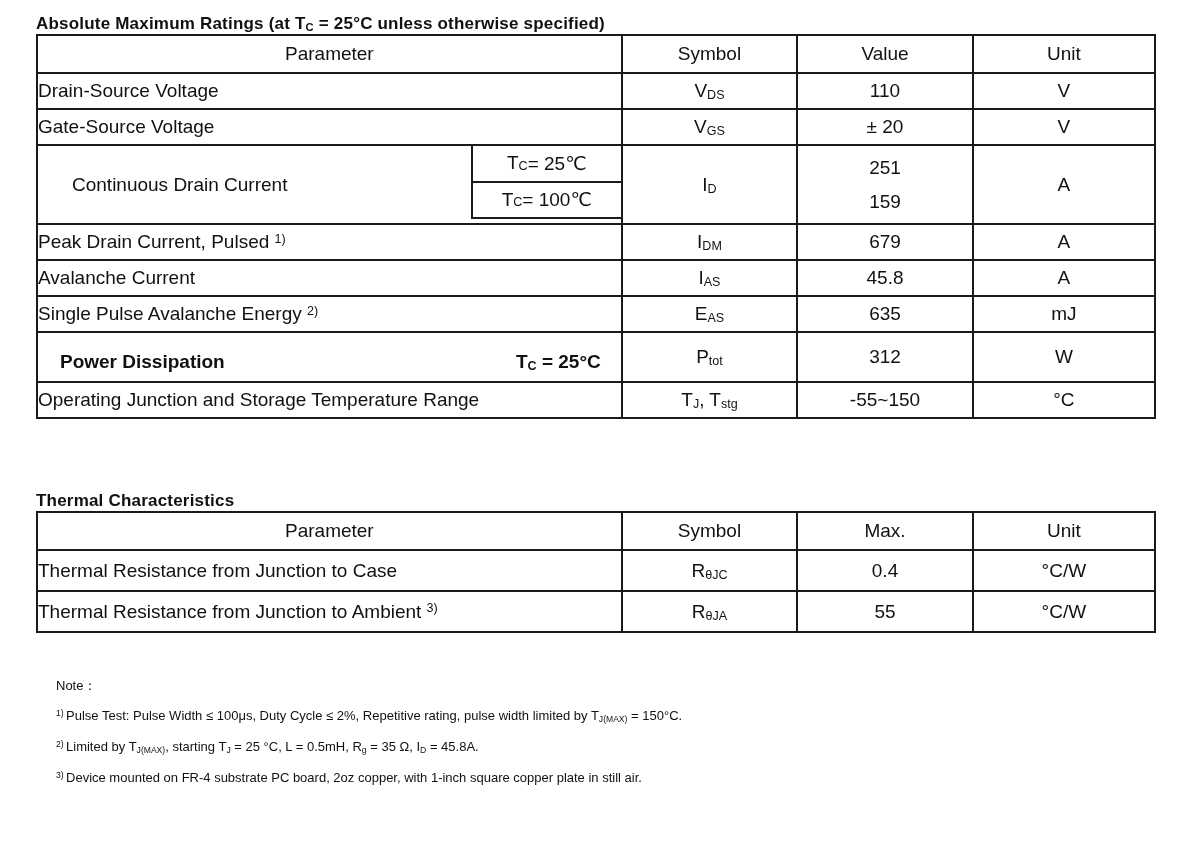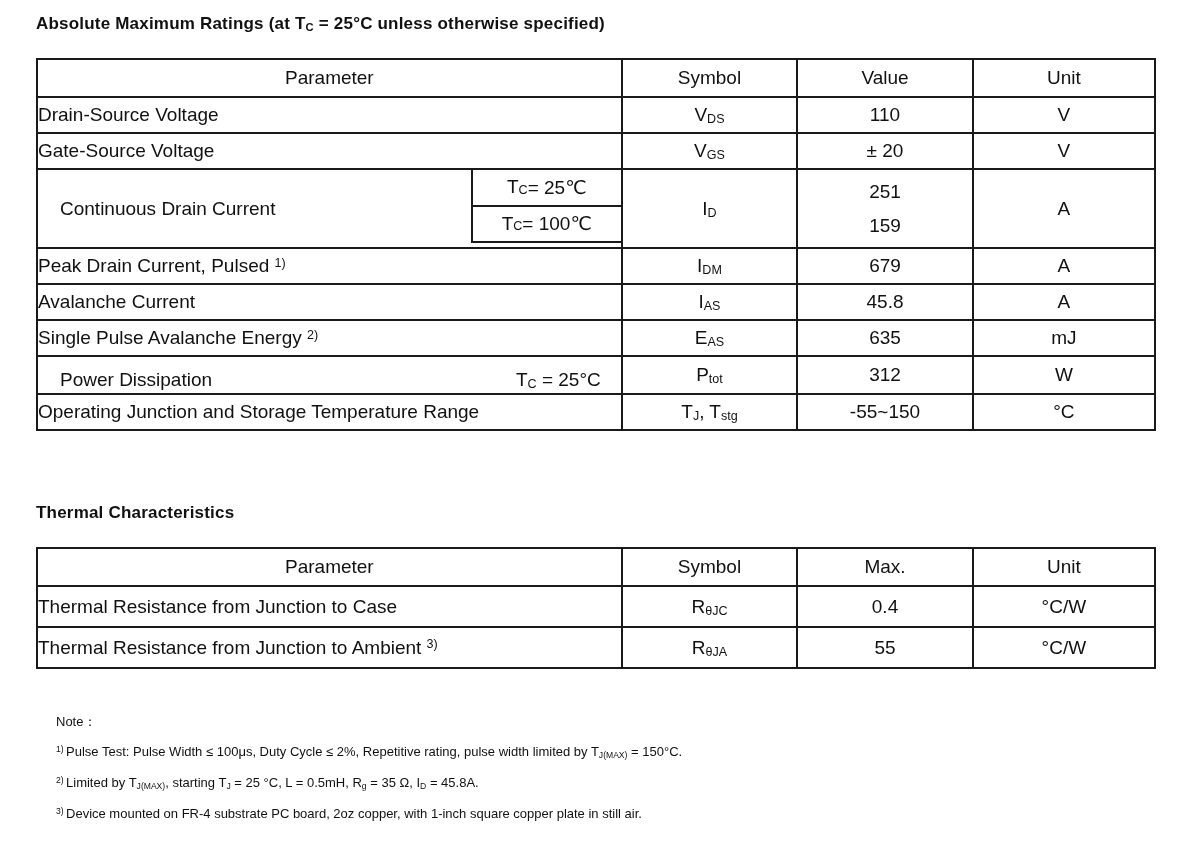--- a/index.html
+++ b/index.html
@@ -18,21 +18,20 @@
     font-weight: bold;
     letter-spacing: 0.2px;
   }
   h1.sec-title { margin: 2px 0 0 0; }
   h2.sec-title { margin: 72px 0 0 0; }
 
   table.ds {
     width: 1120px;
     border-collapse: collapse;
     table-layout: fixed;
-    margin-top: 24px;
     font-size: 19px;
   }
   table.ds th, table.ds td {
     border: 2px solid #1a1a1a;
     font-weight: normal;
     vertical-align: middle;
     padding: 0;
     background: #ffffff;
   }
   table.ds th { height: 38px; text-align: center; }
@@ -43,37 +42,37 @@
   .col-sym   { width: 15.7%; }
   .col-val   { width: 15.7%; }
   .col-unit  { width: 16.3%; }
 
   td.param { text-align: left; padding-left: 22px; }
   td.center { text-align: center; }
 
   
   td.cdc { padding: 0; }
   .cdc-flex { display: flex; align-items: stretch; height: 77px; }
-  .cdc-label { flex: 1; display: flex; align-items: center; padding-left: 22px; }
+  .cdc-label { flex: 1; display: flex; align-items: center; padding-left: 34px; }
   .subbox {
     width: 150px;
     border-left: 2px solid #1a1a1a;
     border-bottom: 2px solid #1a1a1a;
     margin-bottom: 4px;
     display: flex;
     flex-direction: column;
   }
   .subcell { flex: 1; display: flex; align-items: center; justify-content: center; }
   .subcell.first { border-bottom: 2px solid #1a1a1a; }
 
   
   td.pd { padding: 0; }
   .pd-flex {
     display: flex; align-items: center; justify-content: space-between;
-    padding: 9px 20px 0 22px; height: 36px;
+    padding: 9px 20px 0 22px; height: 48px; font-weight: bold;
   }
 
   .stack-val { line-height: 34px; }
 
   .sub { font-size: 0.66em; position: relative; top: 0.18em; }
   .sup { font-size: 0.66em; position: relative; top: -0.42em; }
 
   .notes { margin-top: 38px; padding-left: 20px; font-size: 13px; }
   .notes-label { line-height: 30px; }
   .note-line { line-height: 29px; }

